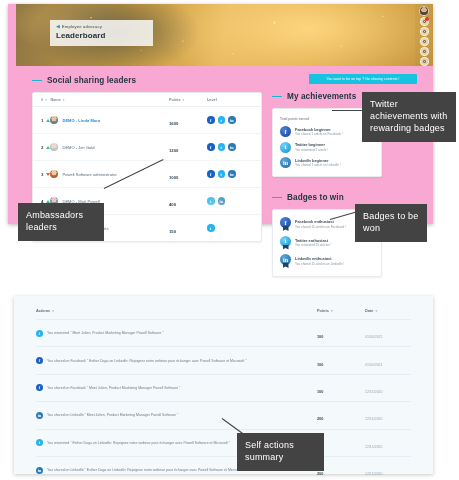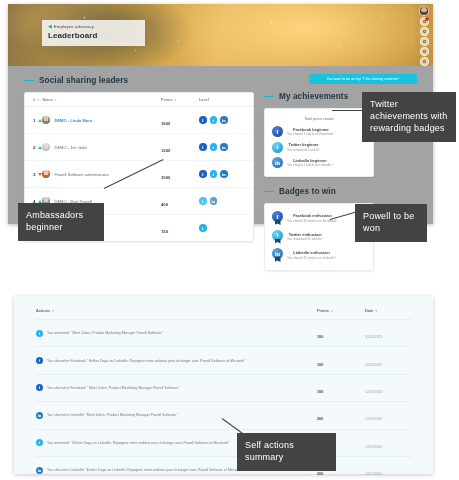--- a/index.html
+++ b/index.html
@@ -7,22 +7,23 @@
     width: 459px; height: 480px;
     background: #ffffff;
     font-family: "Liberation Sans", sans-serif;
     position: relative;
     overflow: hidden;
   }
 
   
   .app-window {
     position: absolute; left: 8px; top: 4px; width: 425px; height: 220px;
-    background: #a3a3a3;
+    background: #f9a8d4;
     box-shadow: 0 1px 4px rgba(0,0,0,0.28);
+    padding-left: 8px;
   }
 
   
   .hero {
     position: relative; height: 62px; overflow: hidden;
     background:
       radial-gradient(ellipse 120px 60px at 24% 45%, rgba(40,60,70,0.55), rgba(40,60,70,0) 70%),
       radial-gradient(ellipse 90px 40px at 12% 30%, rgba(210,170,90,0.6), rgba(210,170,90,0) 70%),
       radial-gradient(ellipse 200px 80px at 70% 40%, rgba(255,215,130,0.95), rgba(220,165,70,0.2) 75%),
       linear-gradient(100deg, #7a6a46 0%, #c2973f 28%, #e8bc63 50%, #d9a846 72%, #b98c36 100%);
@@ -79,21 +80,21 @@
 
   .cta-banner {
     position:absolute; right:16px; top:8px; width:108px; height:10px;
     background:#17c3de; border-radius:1px;
     display:flex; align-items:center; justify-content:center;
   }
   .cta-banner span { font-size:3.4px; color:#ffffff; letter-spacing:.1px; }
 
   .columns { display:flex; gap:10px; }
   .col-left { width: 230px; }
-  .col-right { width: 110px; text-align: center; }
+  .col-right { width: 110px; }
 
   .card {
     background:#ffffff; border:0.6px solid #e8ecef; border-radius:2px;
     box-shadow:0 1px 2px rgba(0,0,0,0.07);
   }
 
   
   .lb-table { width:100%; border-collapse:collapse; }
   .lb-table th {
     font-size:3.8px; color:#7d8b95; font-weight:bold; text-align:left;
@@ -185,21 +186,21 @@
     position:absolute; background:#434343; color:#ffffff;
     font-size:9px; line-height:1.32; padding:7px 8px; letter-spacing:.2px;
     z-index:30;
   }
   .callout-line { position:absolute; background:#434343; height:0.8px; z-index:29; }
   .callout-line.diag { background:transparent; border-top:0.8px solid #434343; }
 
   #callout-personal { left:362px; top:92px; width:94px; }
   #callout-ambassadors { left:18px; top:203px; width:86px; }
   #callout-badges { left:355px; top:204px; width:72px; }
-  #callout-self { left:237px; top:433px; width:99px; }
+  #callout-self { left:237px; top:433px; width:87px; }
 </style>
 </head>
 <body>
 
 <div class="app-window">
 
   <div class="hero">
     <div class="breadcrumb-card">
       <div class="bc-top">
         <span class="bc-chevron">◀</span>
@@ -410,21 +411,21 @@
             <div class="ach-row">
               <span class="ach-icon li">in</span>
               <span class="ach-text">
                 <span class="t1" style="display:block">LinkedIn beginner</span>
                 <span class="t2" style="display:block">You shared 1 article on LinkedIn !</span>
               </span>
             </div>
           </div>
         </div>
 
-        <div class="sec-head" style="margin-top:10px">
+        <div class="sec-head" style="margin-top:16px">
           <span class="sec-dash"></span>
           <span class="sec-title">Badges to win</span>
         </div>
         <div class="card">
           <div class="panel-inner">
             <div class="ach-row">
               <span class="win-icon">
                 <span class="circ ach-icon fb">f</span>
                   <span class="ribbon"></span>
               </span>
@@ -540,19 +541,19 @@
 
       </tbody>
     </table>
   </div>
 </div>
 
 <div class="callout-line" style="left:332px; top:110px; width:32px;"></div>
 <div class="callout" id="callout-personal">Twitter achievements with rewarding badges</div>
 
 <div class="callout-line diag" style="left:104px; top:188px; width:66px; transform:rotate(-26deg); transform-origin:left center;"></div>
-<div class="callout" id="callout-ambassadors">Ambassadors beginner</div>
+<div class="callout" id="callout-ambassadors">Ambassadors leaders</div>
 
 <div class="callout-line diag" style="left:330px; top:219px; width:30px; transform:rotate(-16deg); transform-origin:left center;"></div>
-<div class="callout" id="callout-badges">Powell to be won</div>
+<div class="callout" id="callout-badges">Badges to be won</div>
 
 <div class="callout-line diag" style="left:222px; top:418px; width:34px; transform:rotate(36deg); transform-origin:left center;"></div>
 <div class="callout" id="callout-self">Self actions summary</div>
 
 </body></html>

